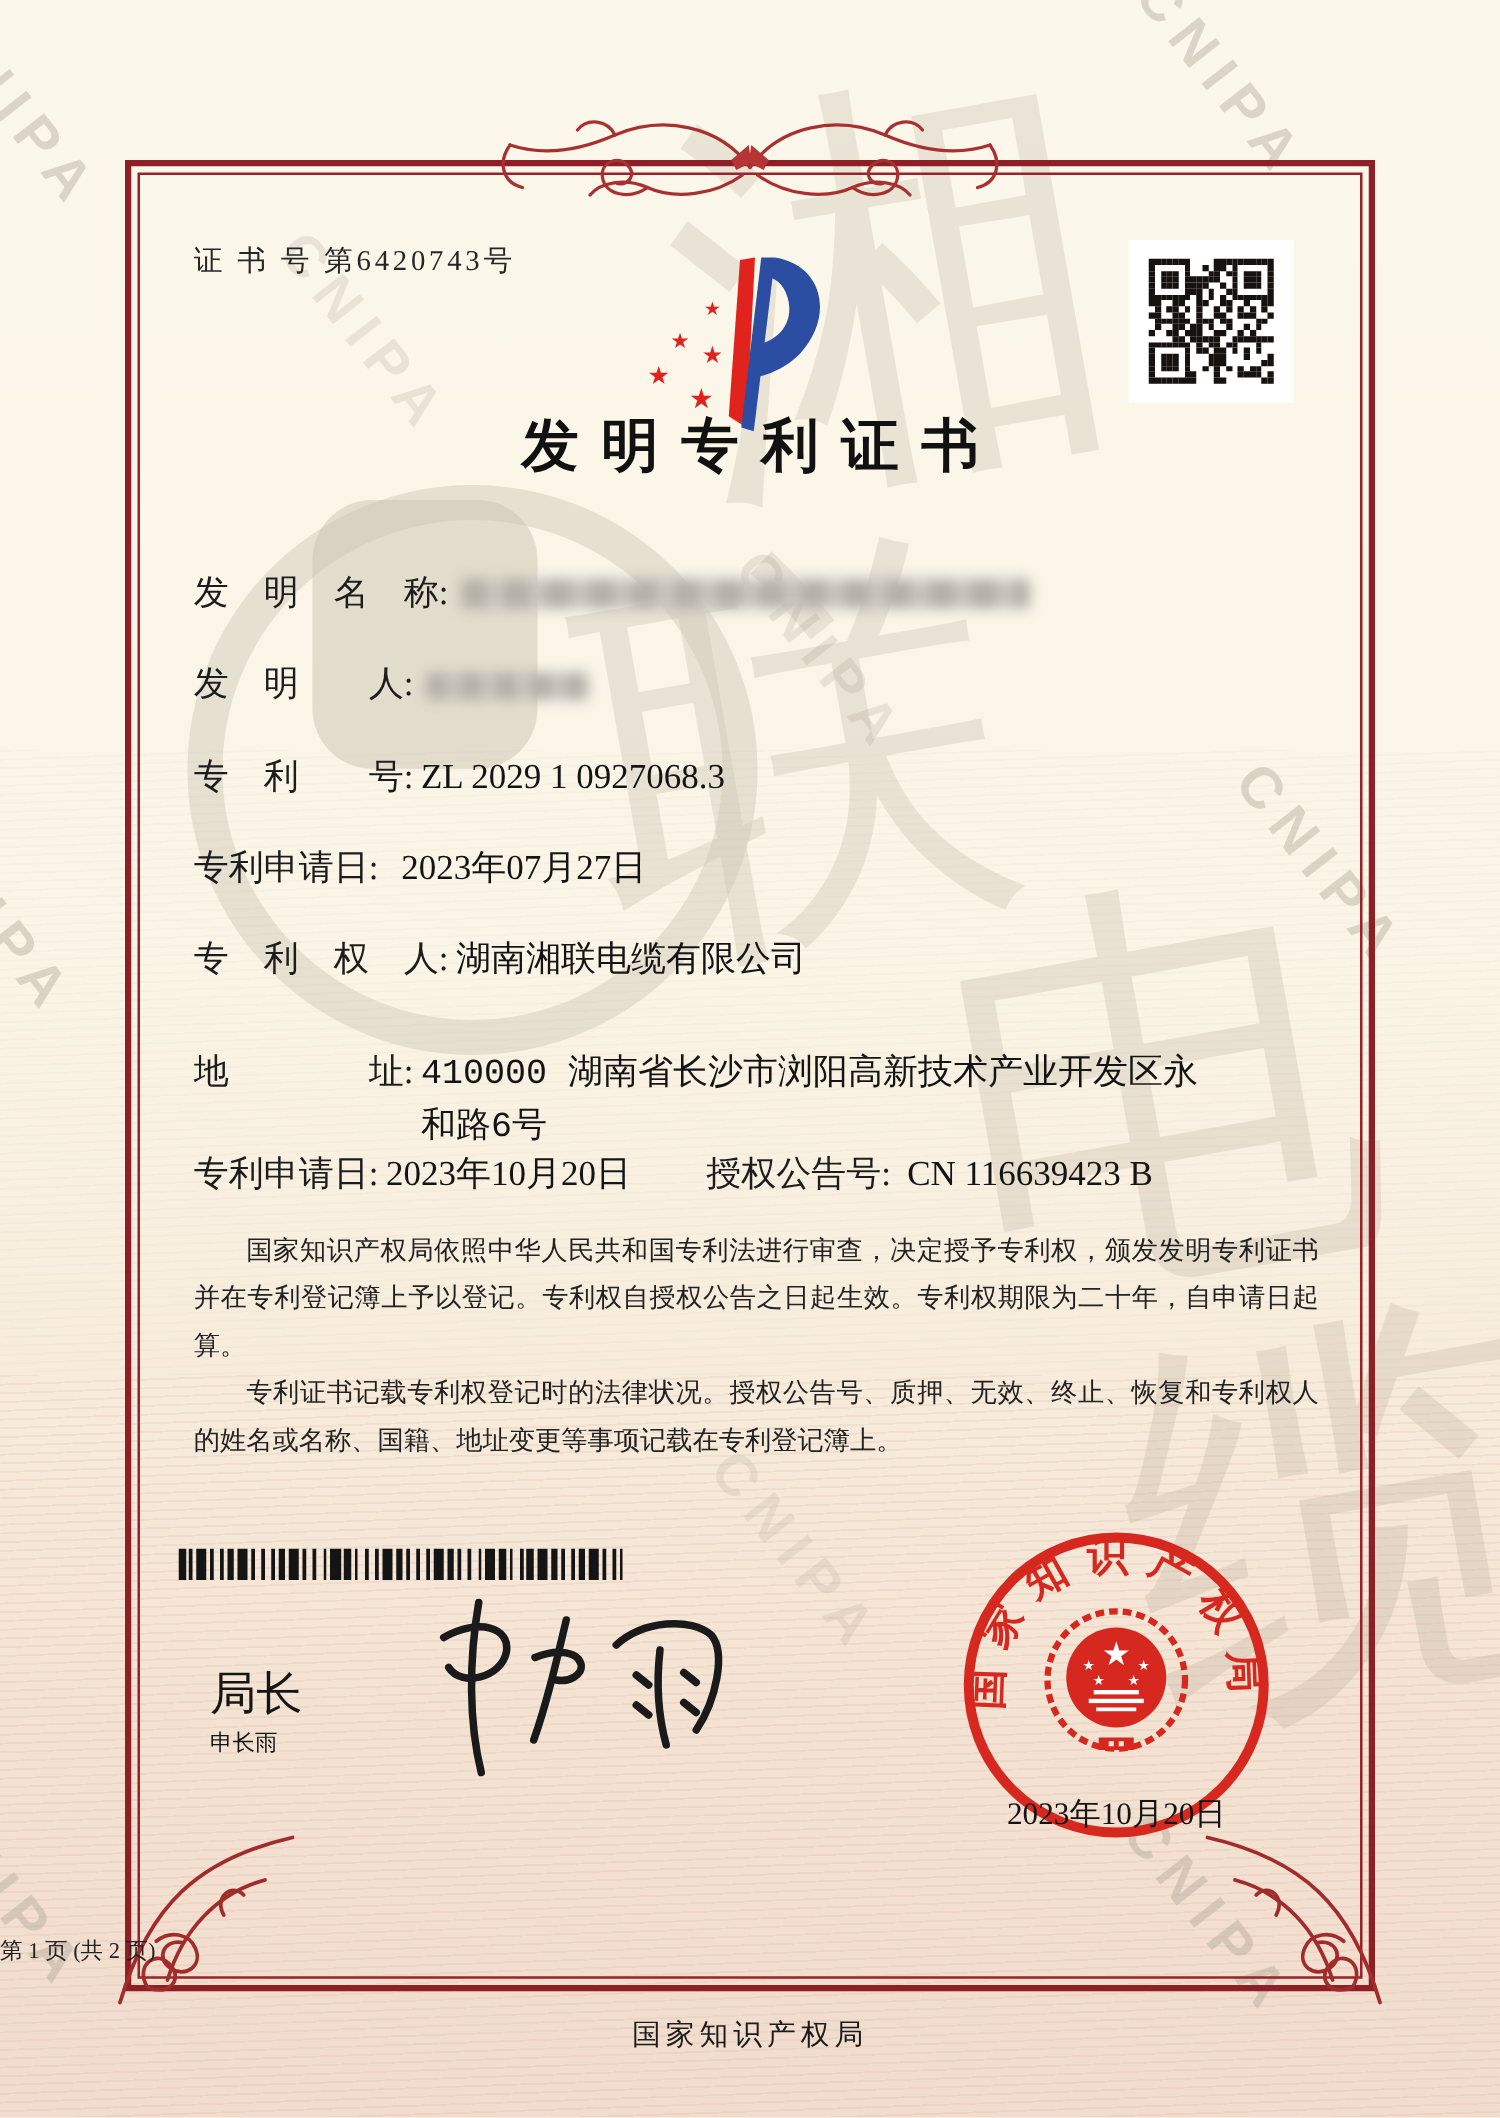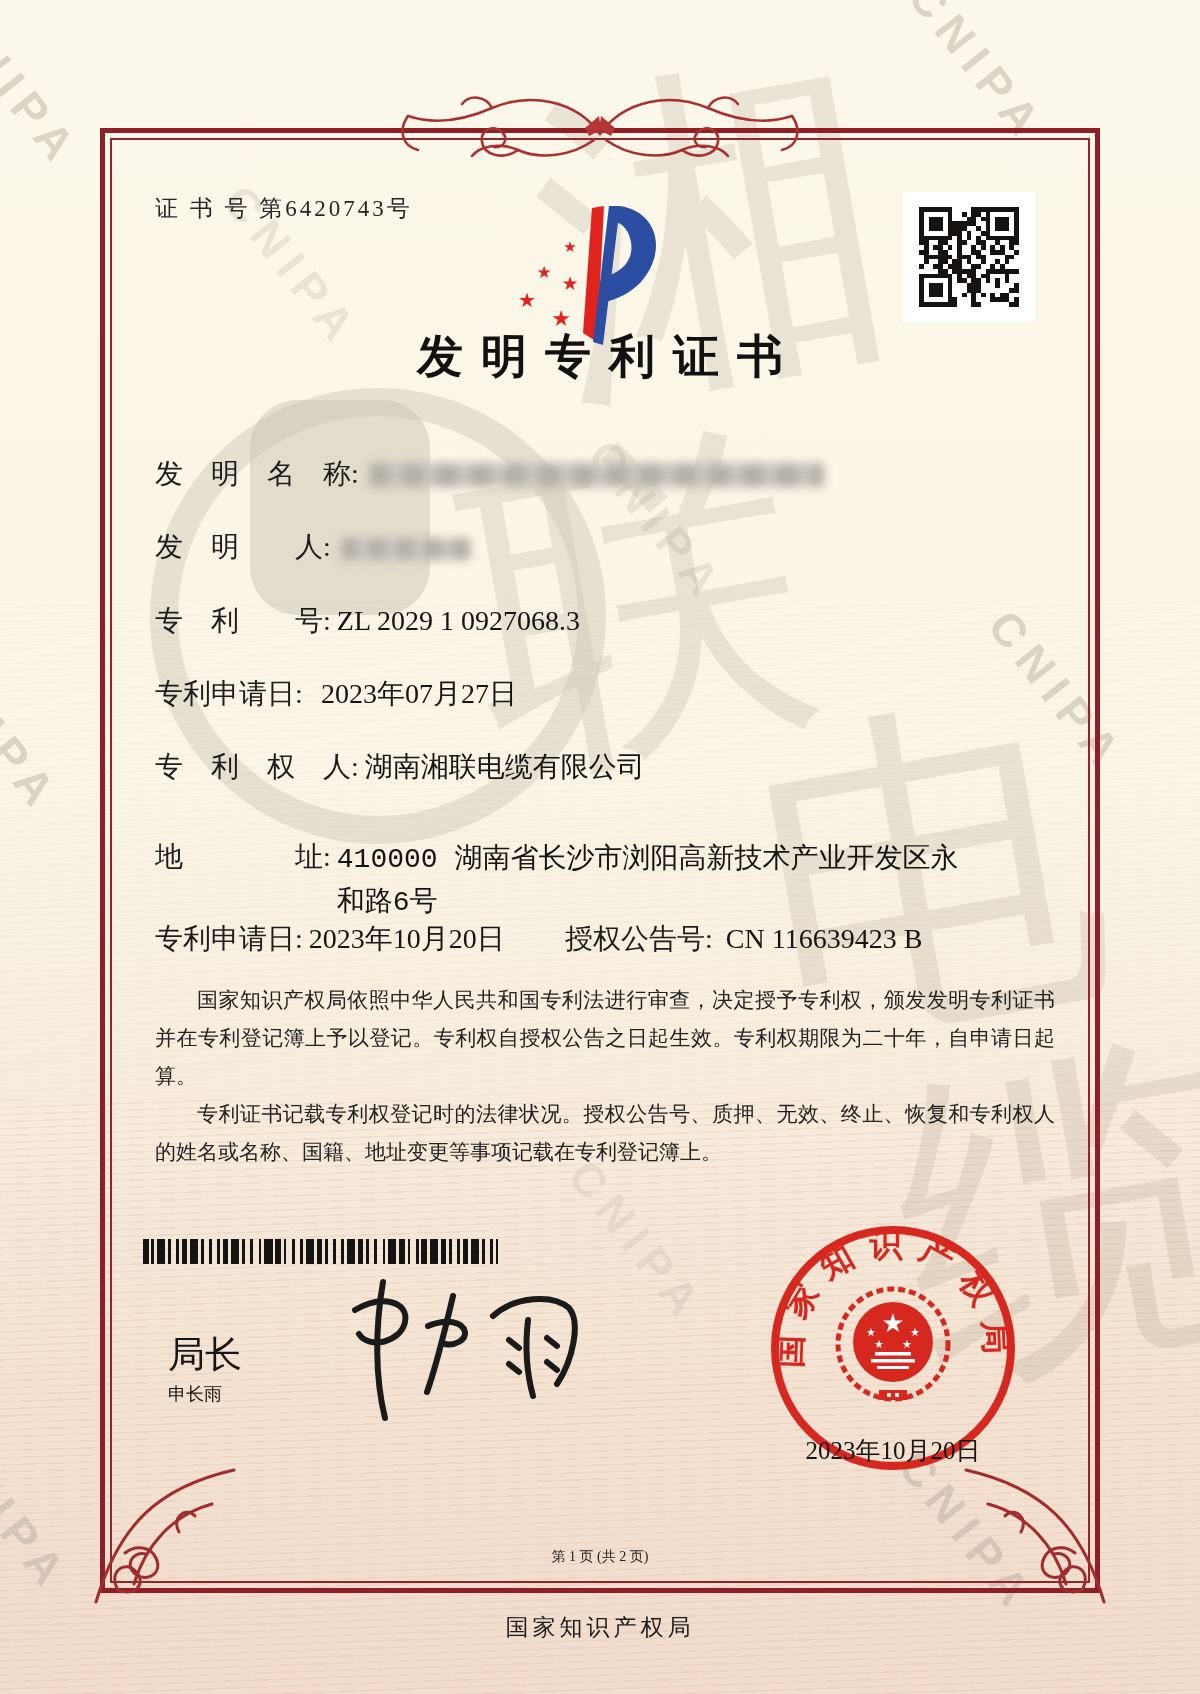--- a/index.html
+++ b/index.html
@@ -47,21 +47,21 @@
       background:repeating-linear-gradient(90deg,#b4b0a8 0 16px,#c9c5bd 16px 28px);filter:blur(5px);}
   .pair2{position:absolute;left:410px;top:0;}
   
   .para{position:absolute;left:155px;width:900px;font-size:21px;line-height:1.8;
       text-indent:2em;color:#222;text-align:justify;}
   
   .barcode{position:absolute;left:143px;top:1239px;width:362px;height:25px;font-size:0;white-space:nowrap;}
   .dirtitle{position:absolute;left:168px;top:1330px;font-size:37px;font-family:"Liberation Sans","DejaVu Sans",sans-serif;color:#151515;}
   .dirname{position:absolute;left:168px;top:1382px;font-size:18px;font-family:"Liberation Sans","DejaVu Sans",sans-serif;color:#151515;}
   
-  .pageno{position:absolute;left:0;top:1548px;width:1200px;text-align:center;font-size:14px;color:#222;}
+  .pageno{position:absolute;left:0;top:1548px;width:1200px;text-align:left;font-size:18px;color:#222;}
   .contnote{position:absolute;left:0;top:1612px;width:1200px;text-align:center;font-size:23px;letter-spacing:4px;color:#1b1b1b;}
   svg{display:block;}
 </style>
 </head>
 <body>
 
 <div>
   <div class="wm" style="left:-25px;top:-5px;transform:rotate(52deg);">CNIPA</div>
   <div class="wm" style="left:940px;top:-30px;transform:rotate(52deg);">CNIPA</div>
   <div class="wm" style="left:255px;top:175px;transform:rotate(52deg);opacity:.55;">CNIPA</div>

